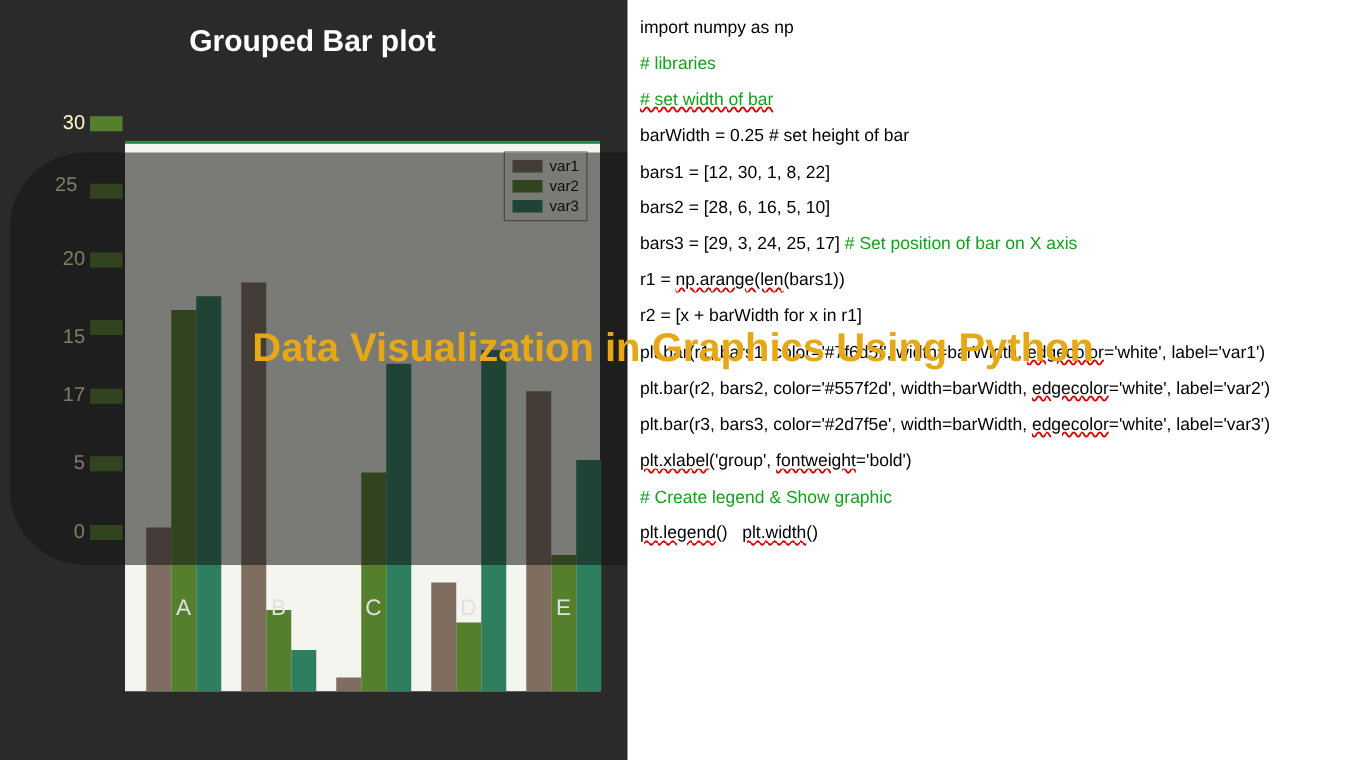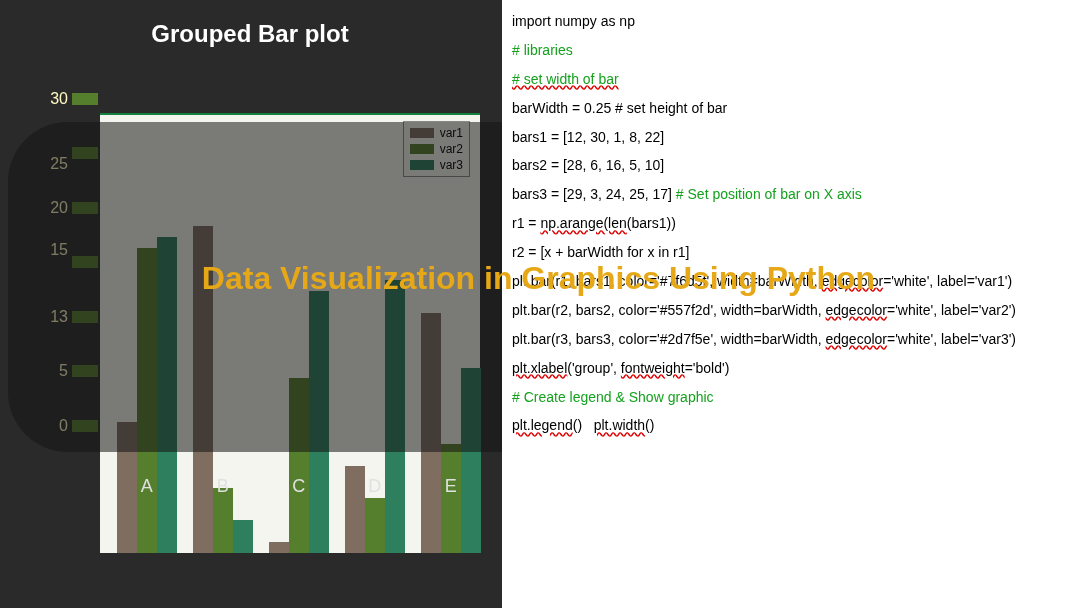--- a/index.html
+++ b/index.html
@@ -145,27 +145,27 @@
 <body>
 
 <div class="chart-panel">
   <div class="chart-title">Grouped Bar plot</div>
   <div class="chart-area">
     <div class="y-axis" id="yaxis">
         <div class="y-tick" style="top: 360px;">0</div>
         <div class="y-mark" style="top: 360px;"></div>
         <div class="y-tick" style="top: 305.455px;">5</div>
         <div class="y-mark" style="top: 305.455px;"></div>
-        <div class="y-tick" style="top: 250.909px;">13</div>
+        <div class="y-tick" style="top: 250.909px;">17</div>
         <div class="y-mark" style="top: 250.909px;"></div>
-        <div class="y-tick" style="top: 184px;">15</div>
+        <div class="y-tick" style="top: 204px;">15</div>
         <div class="y-mark" style="top: 196.364px;"></div>
         <div class="y-tick" style="top: 141.818px;">20</div>
         <div class="y-mark" style="top: 141.818px;"></div>
-        <div class="y-tick" style="top: 98px;">25</div>
+        <div class="y-tick" style="top: 83px; text-align: center;">25</div>
         <div class="y-mark" style="top: 87.2727px;"></div>
         <div class="y-tick" style="top: 32.7273px;">30</div>
         <div class="y-mark" style="top: 32.7273px;"></div>
       </div>
     <div class="plot-region" id="plot">
       <div class="legend-box" id="legend">
           <div class="legend-row">
             <div class="legend-swatch" style="background: rgb(127, 109, 95);"></div>
             <span>var1</span>
           </div>

